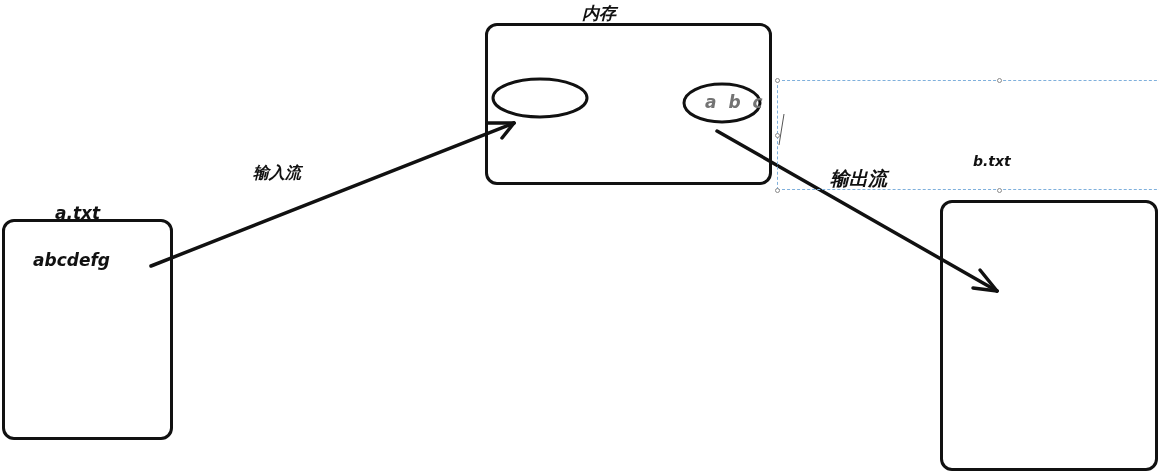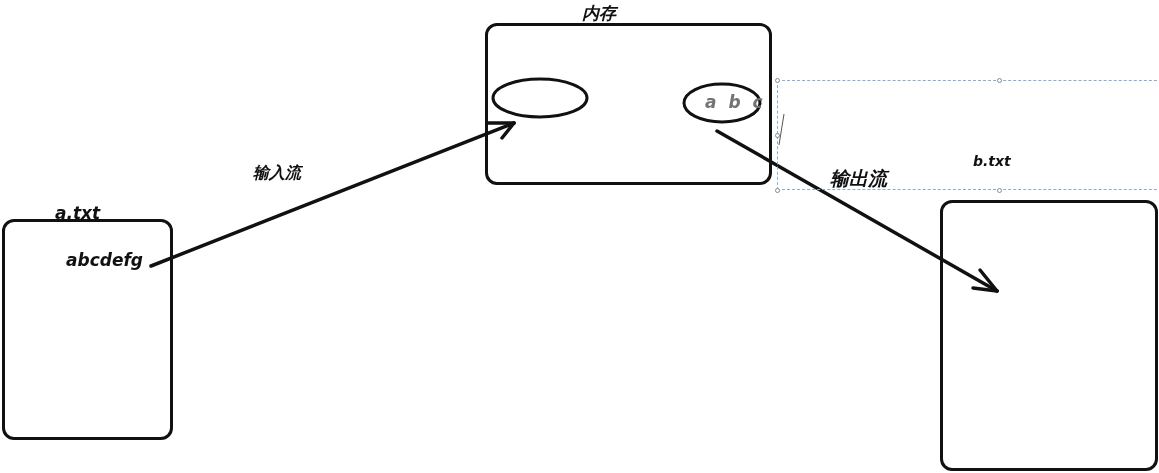--- a/index.html
+++ b/index.html
@@ -40,21 +40,21 @@
 
     <line x1="784" y1="114" x2="779" y2="145" stroke="#555" stroke-width="1"></line>
   </svg>
 
   <div class="box" style="left:485px; top:23px; width:287px; height:162px;"></div>
   <div class="label" style="left:582px; top:2px; font-size:17px;">内存</div>
   <div class="label oval-text" style="left:705px; top:92px;">a b c</div>
 
   <div class="label" style="left:55px; top:183px; font-size:17px;margin-top:20px;">a.txt</div>
   <div class="box" style="left:2px; top:219px; width:171px; height:221px;"></div>
-  <div class="label" style="left:33px; top:250px; font-size:17px;margin-left:33px;">abcdefg</div>
+  <div class="label" style="left:33px; top:250px; font-size:17px;">abcdefg</div>
 
   <div class="label" style="left:253px; top:163px; font-size:16px;font-family:Liberation Serif, serif;">输入流</div>
 
   <div class="sel" style="left:777px; top:80px; width:400px; height:110px;"></div>
   <div class="handle" style="left:775px; top:78px;"></div>
   <div class="handle" style="left:997px; top:78px;"></div>
   <div class="handle" style="left:775px; top:133px;"></div>
   <div class="handle" style="left:775px; top:188px;"></div>
   <div class="handle" style="left:997px; top:188px;"></div>
 

